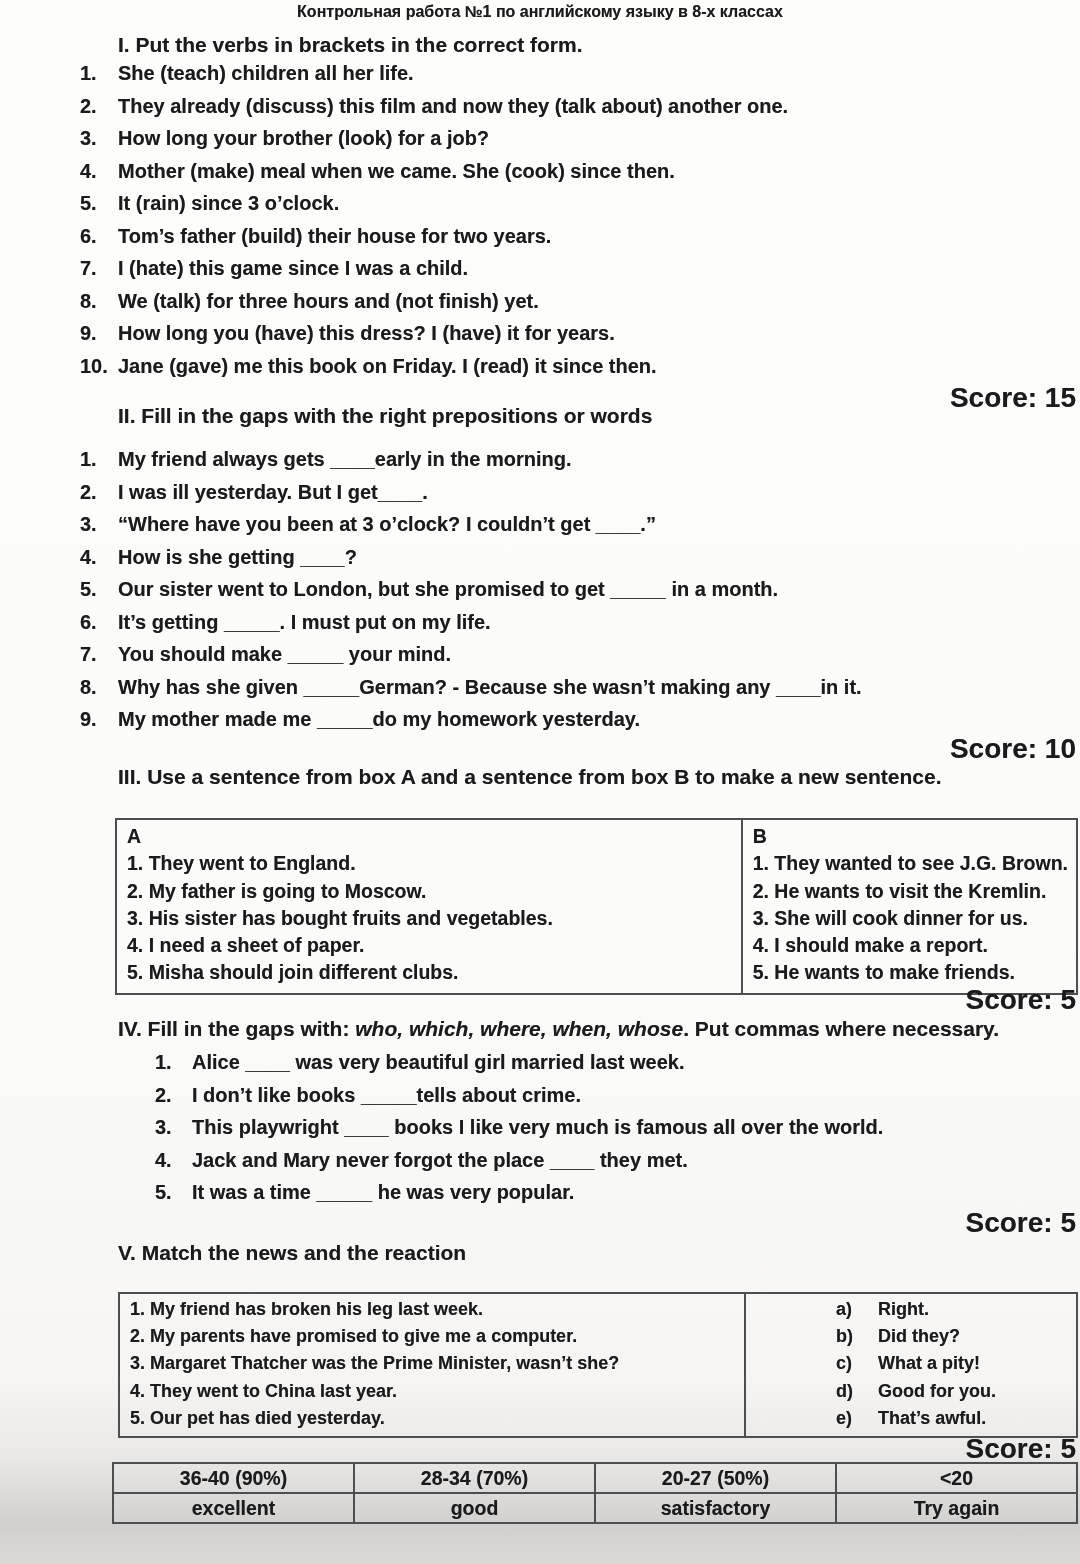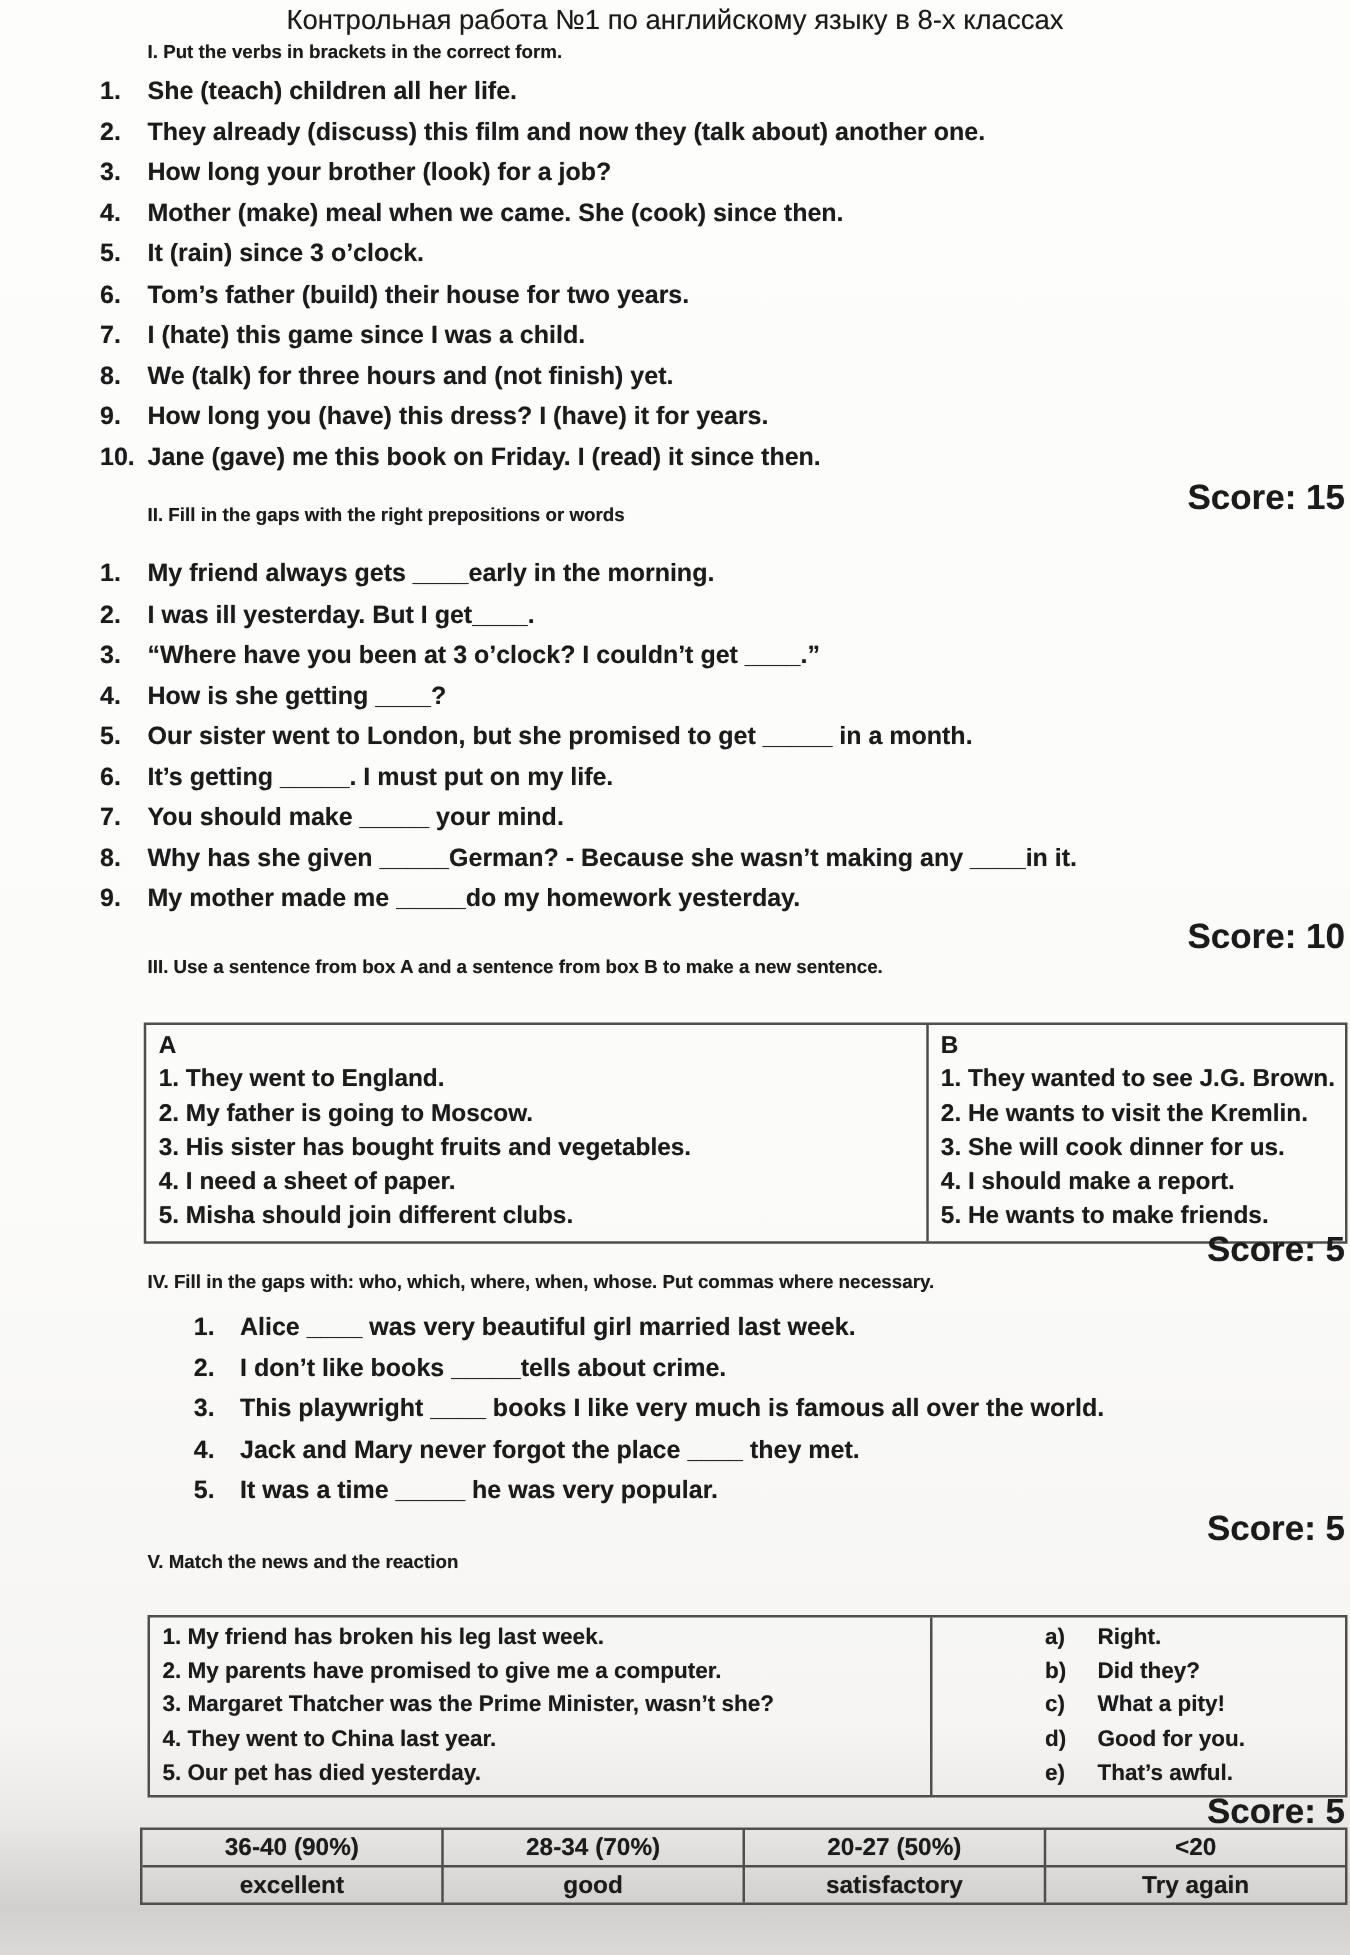--- a/index.html
+++ b/index.html
@@ -2,23 +2,23 @@
 <html><head>
 <meta charset="utf-8">
 <style>
   html,body{margin:0;padding:0;background:#e9e9e9;}
   .page{
     position:relative;width:1080px;height:1564px;margin:0 auto;overflow:hidden;
     background:linear-gradient(180deg,#fdfdfc 0%,#fbfbfa 60%,#f6f5f3 88%,#ebe9e7 93%,#d2d0ce 97.5%,#dbd9d7 100%);
     font-family:"Liberation Sans",sans-serif;color:#1b1b1b;
     text-shadow:0 0 .6px rgba(25,25,25,.5);
   }
-  .title{position:absolute;top:3px;left:0;width:100%;text-align:center;font-size:22px;font-weight:400;}
-  .heading{position:absolute;left:118px;font-size:15px;font-weight:700;white-space:nowrap;}
-  .heading .it{}
+  .title{position:absolute;top:3px;left:0;width:100%;text-align:center;font-size:16px;font-weight:700;}
+  .heading{position:absolute;left:118px;font-size:21px;font-weight:700;white-space:nowrap;}
+  .heading .it{font-style:italic;}
   .items{position:absolute;left:0;width:1080px;}
   .item{display:flex;height:32.5px;align-items:flex-start;font-size:20px;font-weight:600;line-height:27px;}
   .item .num{margin-left:80px;flex:0 0 38px;width:38px;}
   .items.deep .item .num{margin-left:155px;flex:0 0 37px;width:37px;}
   .item .txt{white-space:nowrap;}
   .score{position:absolute;right:4px;width:260px;text-align:right;font-size:28px;font-weight:700;}
   
   .tbl3{position:absolute;left:115px;top:818px;width:959px;display:flex;border:2px solid #4e4e4e;}
   .tbl3 .colA{width:614px;border-right:2px solid #4e4e4e;padding:3px 8px 6px 10px;}
   .tbl3 .colB{flex:1;padding:3px 8px 6px 10px;}

